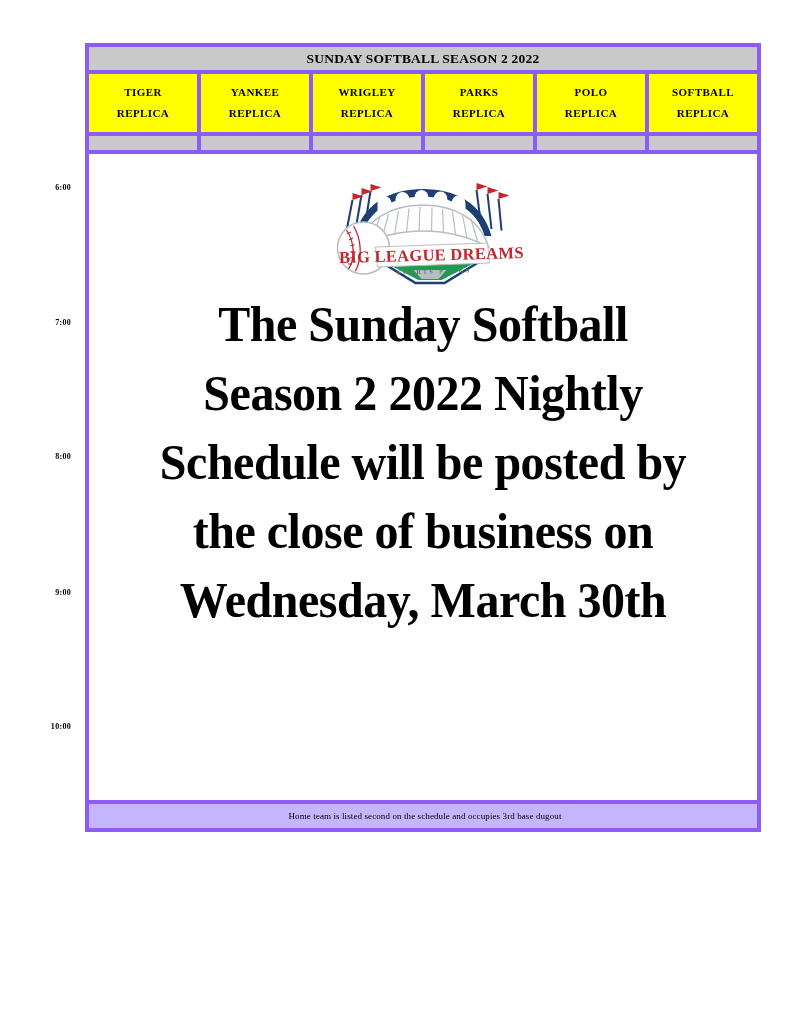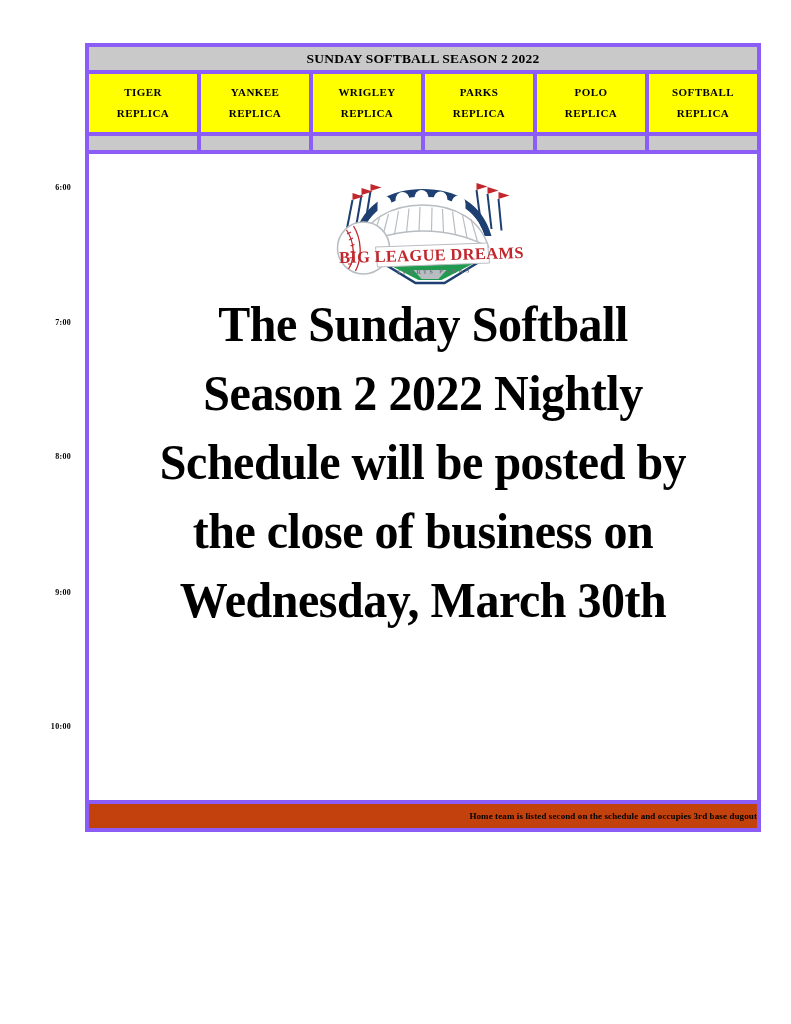--- a/index.html
+++ b/index.html
@@ -99,25 +99,25 @@
   
   .body-cell {
     background: #ffffff;
     height: 646px;
     vertical-align: top;
     position: relative;
   }
 
   
   .footer-cell {
-    background: #c2410c;
+    background: #c4b5fd;
     height: 24px;
-    text-align: right;
-    color: #000000;
-    font-weight: bold;
+    text-align: center;
+    color: #000000;
+    font-weight: normal;
     font-size: 9px;
     letter-spacing: 0.1px;
     padding-left: 4px !important;
     font-family: "Liberation Serif", "DejaVu Serif", serif;
   }
 
   
   #body-content {
     position: relative;
     width: 100%;

